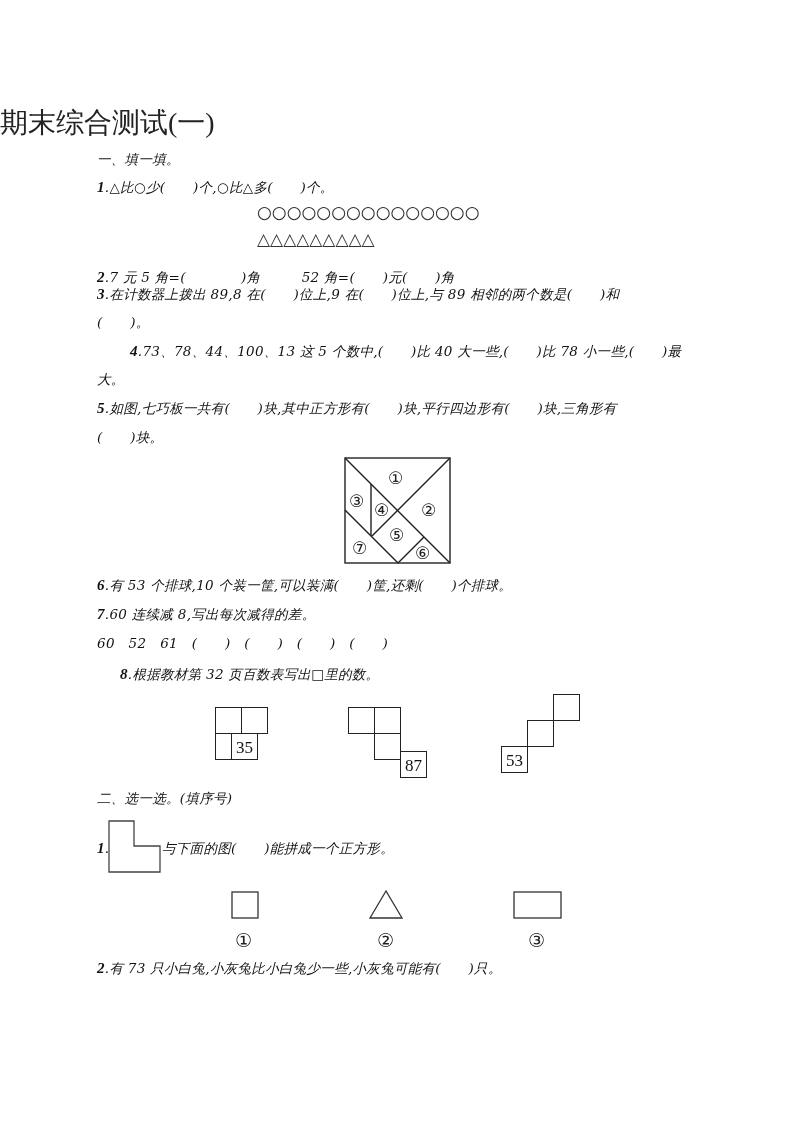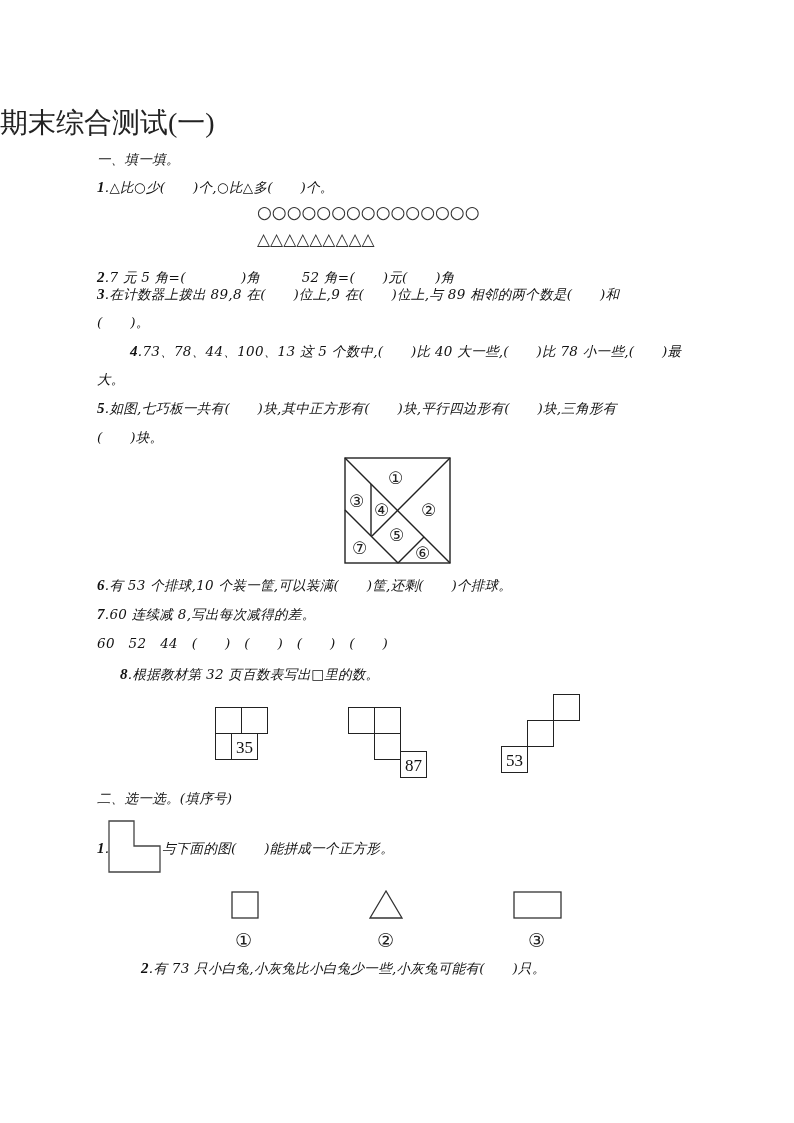--- a/index.html
+++ b/index.html
@@ -51,21 +51,21 @@
 <span class="circ" style="left:421px;top:500px;">②</span>
 <span class="circ" style="left:349px;top:491px;">③</span>
 <span class="circ" style="left:374px;top:500px;">④</span>
 <span class="circ" style="left:389px;top:525px;">⑤</span>
 <span class="circ" style="left:415px;top:543px;">⑥</span>
 <span class="circ" style="left:352px;top:538px;">⑦</span>
 
 <div class="abs line" style="top:576px;"><span class="num">6</span><span>.有 53 个排球,10 个装一筐,可以装满(　　)筐,还剩(　　)个排球。</span></div>
 
 <div class="abs line" style="top:605px;"><span class="num">7</span><span>.60 连续减 8,写出每次减得的差。</span></div>
-<div class="abs line" style="top:634px;">60　52　44　(　　)　(　　)　(　　)　(　　)</div>
+<div class="abs line" style="top:634px;">60　52　61　(　　)　(　　)　(　　)　(　　)</div>
 
 <div class="abs line" style="top:665px;margin-left:23px;"><span class="num">8</span><span>.根据教材第 32 页百数表写出□里的数。</span></div>
 
 <div>
   <div class="cell" style="left:215px;top:707px;"></div>
   <div class="cell" style="left:241px;top:707px;"></div>
   <div class="cell" style="left:215px;top:733px;"></div>
   <div class="cell" style="left:231px;top:733px;">35</div>
 </div>
 
@@ -94,13 +94,13 @@
   <g fill="none" stroke="#333" stroke-width="1.3">
     <rect x="232" y="892" width="26" height="26"></rect>
     <polygon points="386,891 370,918 402,918"></polygon>
     <rect x="514" y="892" width="47" height="26"></rect>
   </g>
 </svg>
 <span class="circ" style="left:235px;top:929px;font-size:19px;">①</span>
 <span class="circ" style="left:377px;top:929px;font-size:19px;">②</span>
 <span class="circ" style="left:528px;top:929px;font-size:19px;">③</span>
 
-<div class="abs line" style="top:959px;margin-left:44px;"><span class="num">2</span><span>.有 73 只小白兔,小灰兔比小白兔少一些,小灰兔可能有(　　)只。</span></div>
+<div class="abs line" style="top:959px;"><span class="num">2</span><span>.有 73 只小白兔,小灰兔比小白兔少一些,小灰兔可能有(　　)只。</span></div>
 
 </body></html>

